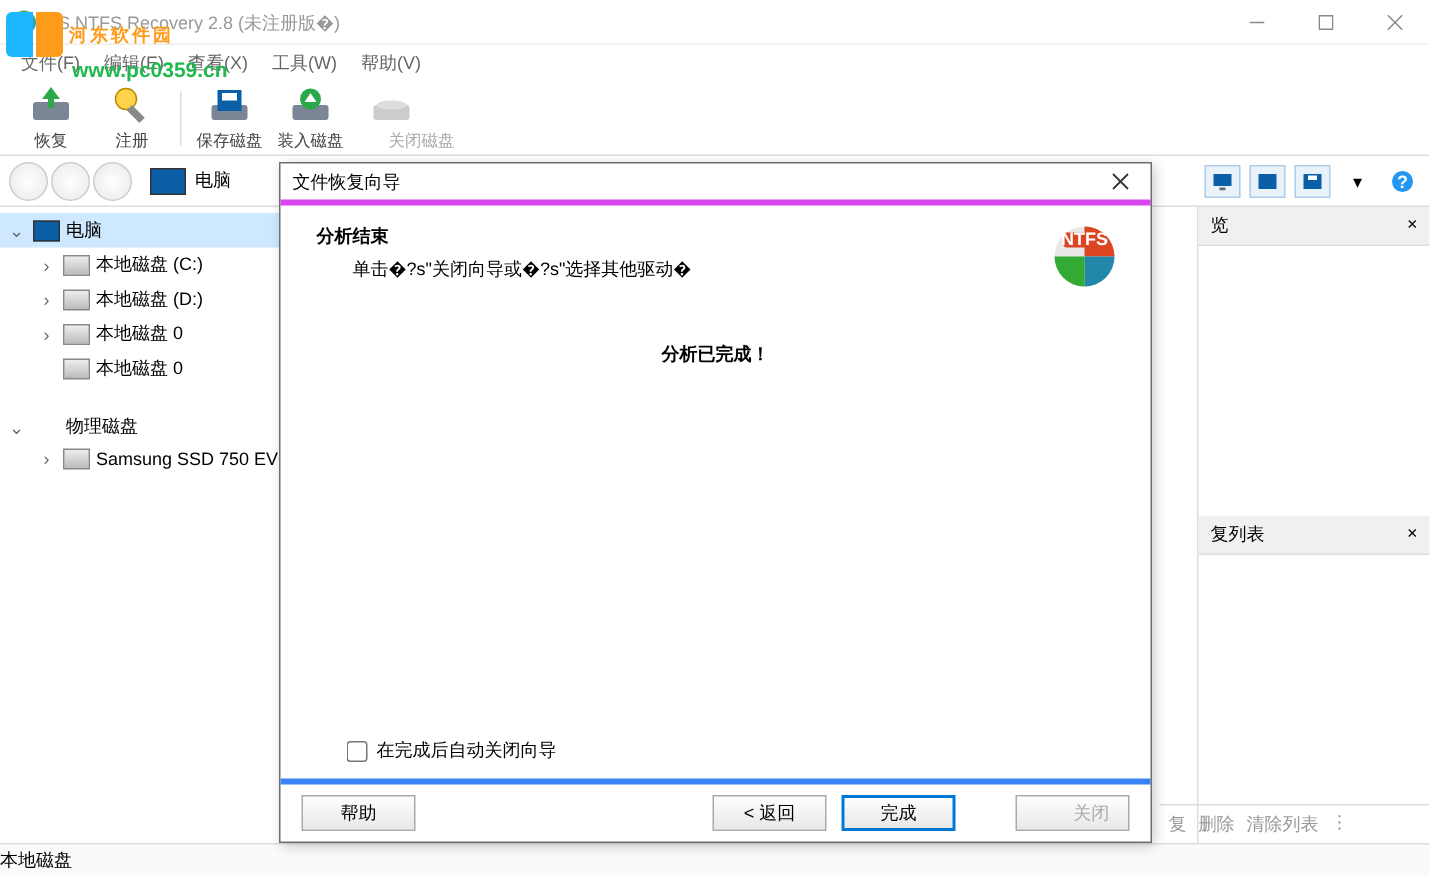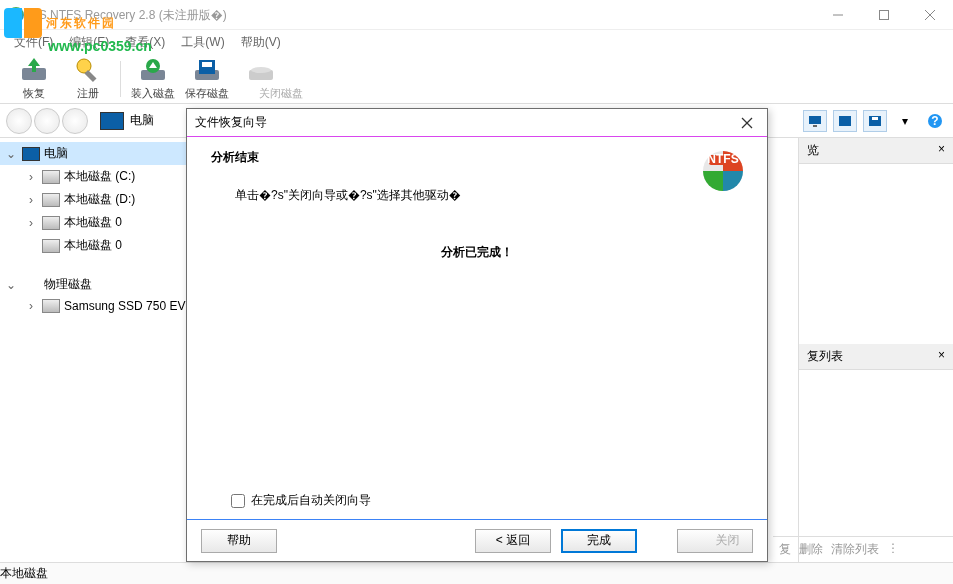--- a/index.html
+++ b/index.html
@@ -54,34 +54,34 @@
 .hddicon { background: linear-gradient(#eee,#bbb); border: 1px solid #888; }
 .content { flex: 1; position: relative; background: #fff; }
 .rightpanel { position: absolute; right: 0; top: 0; width: 155px; height: 100%; border-left: 1px solid #ddd; }
 .rightpanel .rhead { background: #f0f0f0; border-bottom: 1px solid #ddd; padding: 4px 8px; display: flex; justify-content: space-between; }
 .rightpanel .rhead2 { margin-top: 180px; }
 .rightbottom { position: absolute; bottom: 0; right: 0; width: 180px; border-top: 1px solid #ddd; padding: 4px 6px; display: flex; gap: 8px; color: #999; font-size: 11px; }
 .statusbar-wrap { display:flex; flex-direction:column; padding: 2px 0 4px 0; border-top:1px solid #ddd; background:#fafafa;}
 
 
 .dialog { position: absolute; left: 186px; top: 108px; width: 582px; height: 454px; background: #fff; border: 1px solid #6e6e6e; box-shadow: 2px 2px 8px rgba(0,0,0,0.2); z-index: 100; display: flex; flex-direction: column; }
-.dialog .dtitle { height: 28px; display: flex; align-items: center; padding: 0 8px; border-bottom: 1px solid #d946ef; }
+.dialog .dtitle { height: 28px; display: flex; align-items: center; padding: 0 8px; border-bottom: 4px solid #d946ef; }
 .dialog .dtitle .dt { flex: 1; }
 .dialog .dclose { width: 24px; height: 20px; display: flex; align-items: center; justify-content: center; }
 .dialog .dbody { flex: 1; padding: 12px 24px; position: relative; }
-.dialog .dheading { font-weight: bold; margin-bottom: 20px; }
+.dialog .dheading { font-weight: bold; margin-bottom: 4px; }
 .dialog .dsub { margin-left: 24px; margin-bottom: 12px; }
 .dialog .ntfsicon { position: absolute; right: 20px; top: 10px; width: 48px; height: 48px; }
 .dialog .dcenter { text-align: center; margin: 40px 0 50px 0; font-weight: bold; }
 .dialog .results { margin-left: 8px; }
 .dialog .resrow { display: flex; align-items: center; gap: 8px; padding: 4px 0; }
 .dialog .resrow .ricon { width: 20px; height: 16px; }
 .dialog .checkbox-row { position: absolute; bottom: 10px; left: 44px; display: flex; align-items: center; gap: 6px; }
 .dialog .checkbox-row input { width: 14px; height: 14px; }
-.dialog .dfooter { height: 42px; border-top: 1px solid #3b82f6; display: flex; align-items: center; padding: 0 14px; gap: 10px; }
+.dialog .dfooter { height: 42px; border-top: 4px solid #3b82f6; display: flex; align-items: center; padding: 0 14px; gap: 10px; }
 .dialog .dbtn { min-width: 76px; height: 24px; border: 1px solid #aaa; background: linear-gradient(#fefefe,#e8e8e8); display: flex; align-items: center; justify-content: center; }
 .dialog .dbtn.primary { border: 2px solid #0078d7; }
 .dialog .dbtn.disabled { color: #aaa; padding-left: 25px; }
 .dialog .spacer { flex: 1; }
 
 .driveicon { background:linear-gradient(#888,#555); border:1px solid #333; }
 .foldericon { background:#ffd86b; border:1px solid #cba233; }
 .fileicon { background:#fff; border:1px solid #aaa; position:relative; }
 .fileicon::after{content:"";position:absolute;right:-1px;top:-1px;width:6px;height:6px;background:#ddd;border-left:1px solid #aaa;border-bottom:1px solid #aaa;}
 </style>
@@ -139,32 +139,32 @@
     <svg class="ticon" viewBox="0 0 28 28">
         <circle cx="10" cy="10" r="7" fill="#ffd24a" stroke="#b88c00"></circle>
         <rect x="14" y="14" width="12" height="5" fill="#888" transform="rotate(45 14 14)"></rect>
       </svg>
     <div class="tlabel">注册</div>
   </div>
   <div class="sep"></div>
   <div class="tbtn">
     <svg class="ticon" viewBox="0 0 28 28">
         <rect x="2" y="14" width="24" height="10" rx="2" fill="#7a8696"></rect>
+        <rect x="6" y="4" width="16" height="14" fill="#0b5fa6"></rect>
+        <rect x="9" y="6" width="10" height="5" fill="#fff"></rect>
+      </svg>
+    <div class="tlabel">保存磁盘</div>
+  </div>
+  <div class="tbtn">
+    <svg class="ticon" viewBox="0 0 28 28">
+        <rect x="2" y="14" width="24" height="10" rx="2" fill="#7a8696"></rect>
         <circle cx="14" cy="10" r="7" fill="#2aa84a"></circle>
         <path d="M14 6 L18 12 L10 12 Z" fill="#fff"></path>
       </svg>
     <div class="tlabel">装入磁盘</div>
-  </div>
-  <div class="tbtn">
-    <svg class="ticon" viewBox="0 0 28 28">
-        <rect x="2" y="14" width="24" height="10" rx="2" fill="#7a8696"></rect>
-        <rect x="6" y="4" width="16" height="14" fill="#0b5fa6"></rect>
-        <rect x="9" y="6" width="10" height="5" fill="#fff"></rect>
-      </svg>
-    <div class="tlabel">保存磁盘</div>
   </div>
   <div class="tbtn disabled">
     <svg class="ticon" viewBox="0 0 28 28">
         <rect x="2" y="14" width="24" height="10" rx="2" fill="#ccc"></rect>
         <ellipse cx="14" cy="14" rx="10" ry="3" fill="#ddd"></ellipse>
       </svg>
     <div class="tlabel">关闭磁盘</div>
   </div>
 </div>
 

